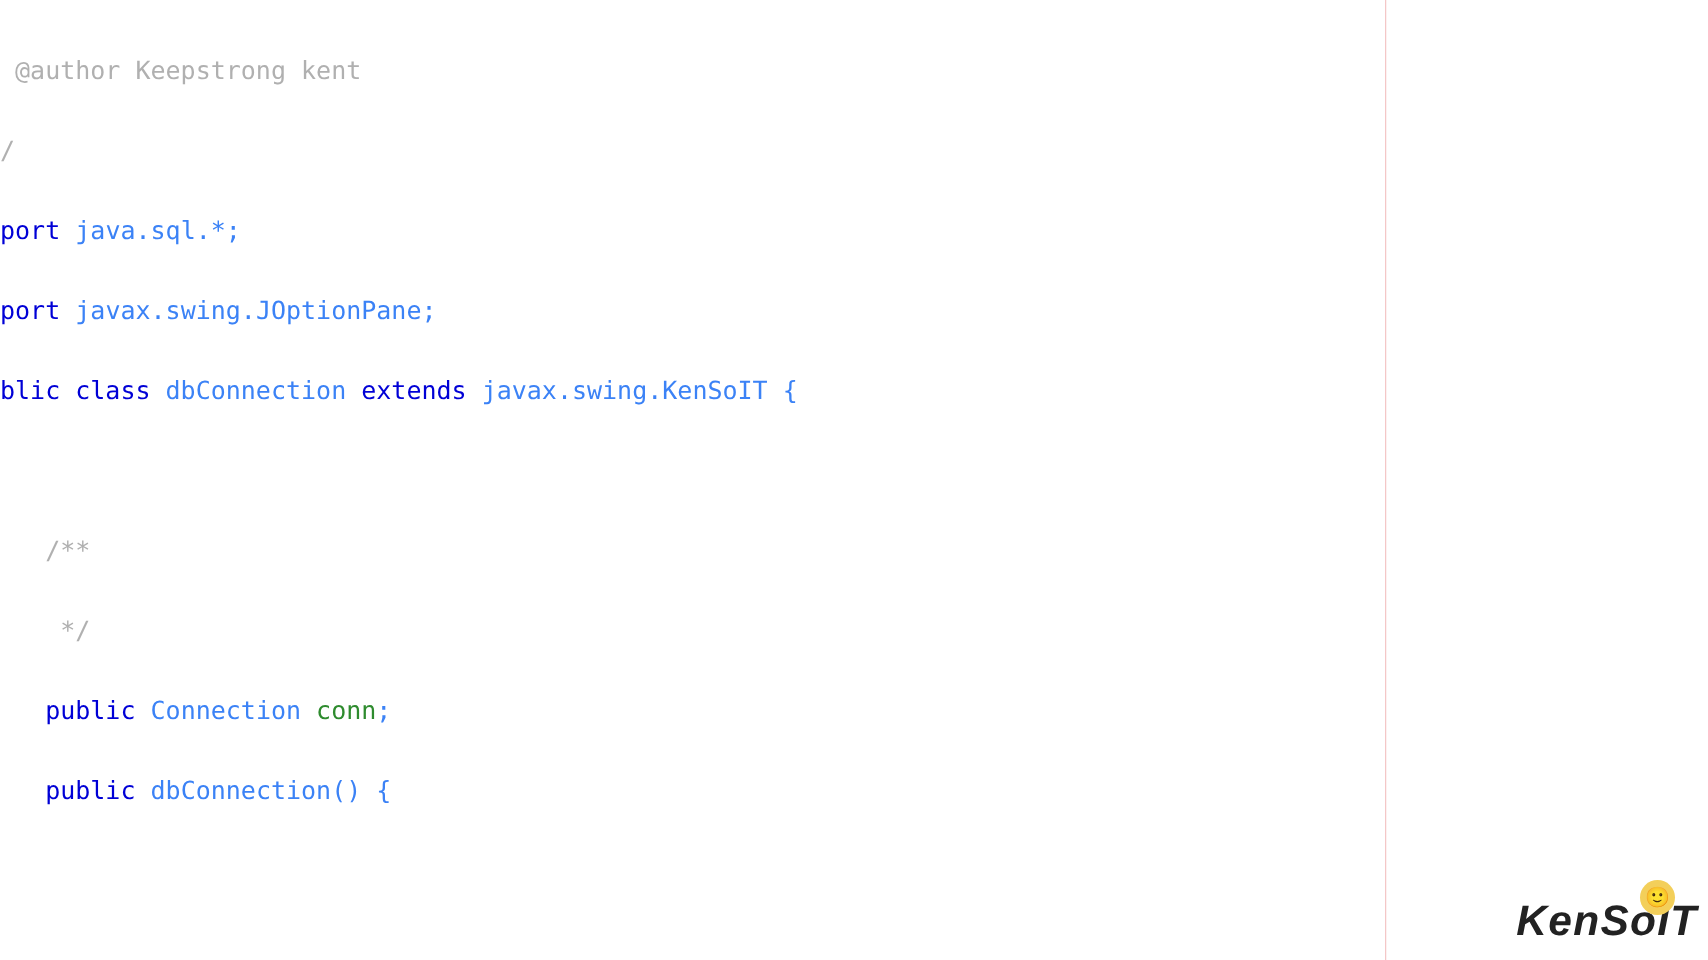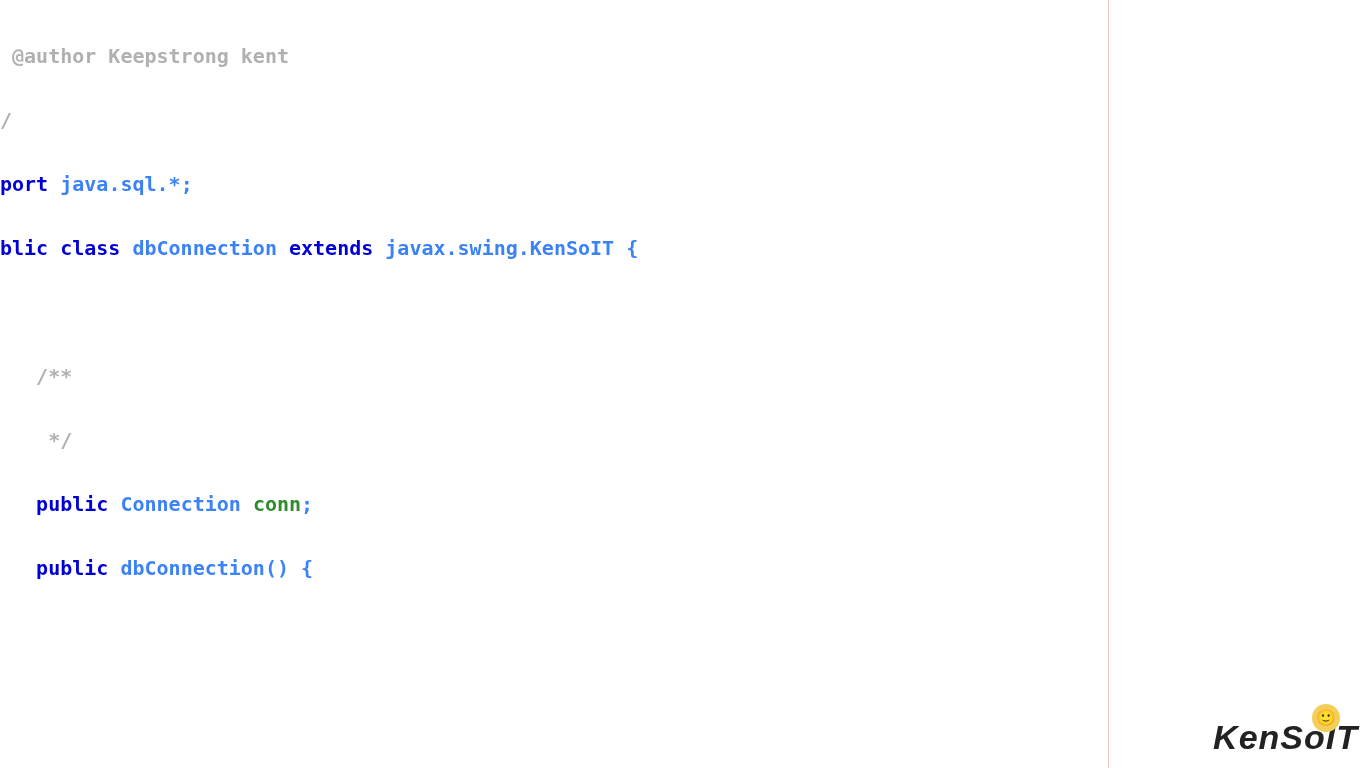--- a/index.html
+++ b/index.html
@@ -14,21 +14,20 @@
     white-space: pre;
     line-height: 1.6;
   }
   .editor {
     position: absolute;
     top: 0;
     left: 0;
     width: 1366px;
     height: 768px;
     padding-top: 8px;
-    font-weight: bold;
   }
   .margin-line {
     position: absolute;
     top: 0;
     left: 1108px;
     width: 1px;
     height: 768px;
     background: #f4c7c7;
     z-index: 5;
   }
@@ -68,20 +67,21 @@
 <body>
 
 
 
 <div class="margin-line"></div>
 
 <div class="editor">
 <span class="line"><span class="comment"> @author Keepstrong kent</span></span>
 <span class="line"><span class="comment">/</span></span>
 <span class="line"><span class="kw">port </span><span class="txt">java.sql.*;</span></span>
+<span class="line"><span class="kw">port </span><span class="txt">javax.swing.JOptionPane;</span></span>
 <span class="line"><span class="kw">blic class </span><span class="txt">dbConnection </span><span class="kw">extends </span><span class="txt">javax.swing.KenSoIT {</span></span>
 <span class="line"></span>
 <span class="line"><span class="comment">   /**</span></span>
 <span class="line"><span class="comment">    */</span></span>
 <span class="line"><span class="kw">   public </span><span class="txt">Connection </span><span class="fld">conn</span><span class="txt">;</span></span>
 <span class="line"><span class="kw">   public </span><span class="txt">dbConnection</span><span class="txt">() {</span></span>
 
 
 
 

